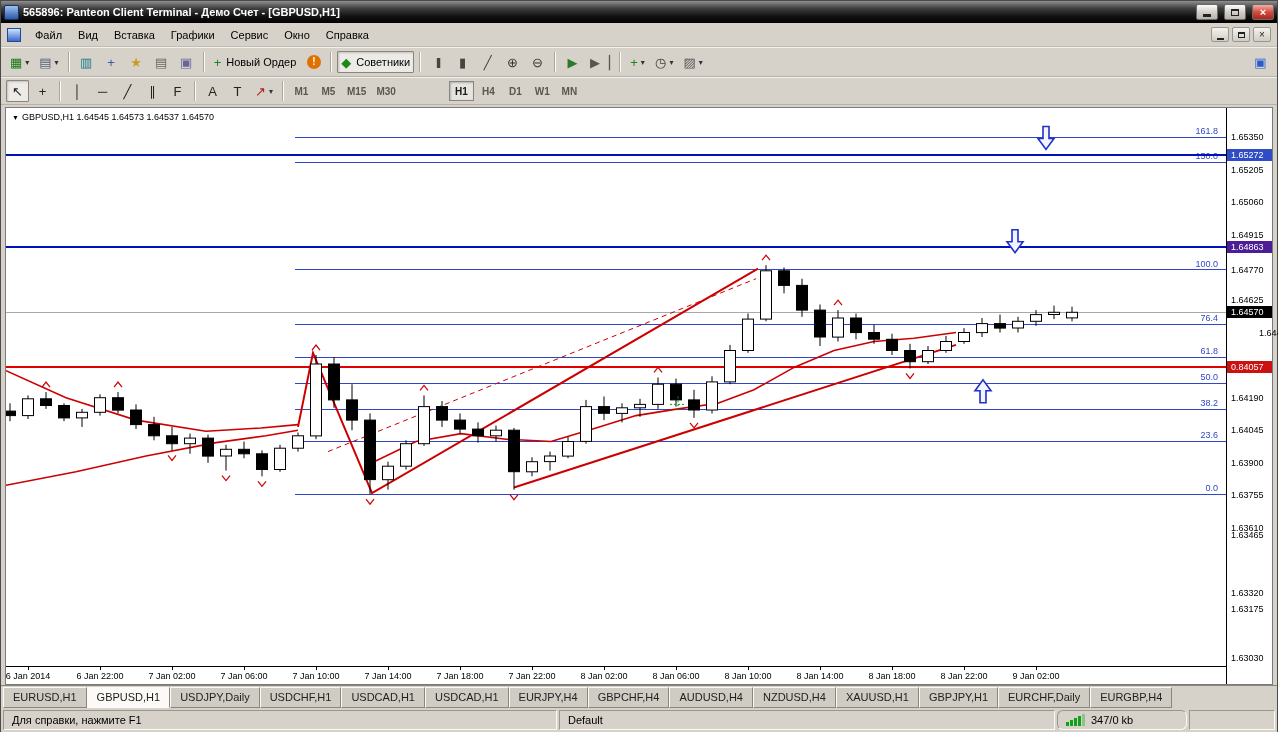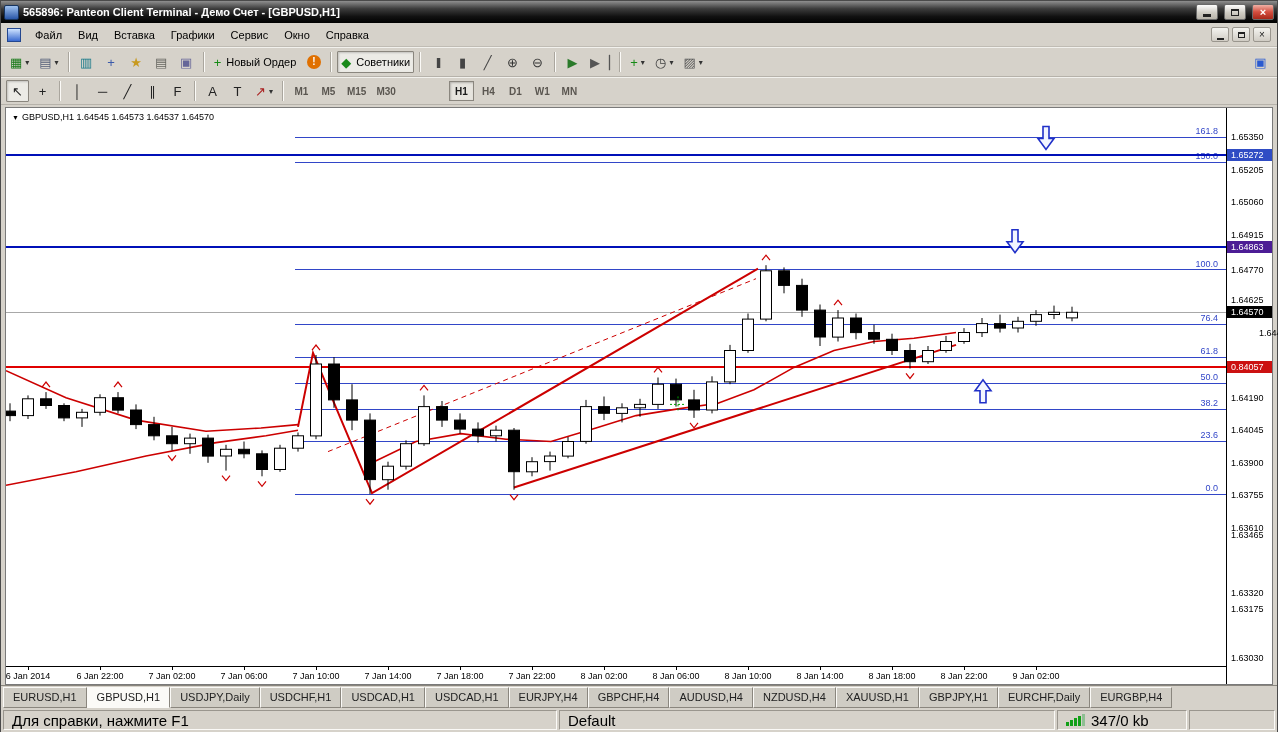--- a/index.html
+++ b/index.html
@@ -49,24 +49,24 @@
   .axp{position:absolute;left:4px;font-size:9px;color:#000;white-space:nowrap;}
   .axp.special{left:0;width:45px;padding-left:4px;color:#fff;height:12px;line-height:12px;}
   .symbol-label{position:absolute;top:4px;left:6px;font-size:9px;color:#000;}
   .sym-caret{font-size:7px;margin-right:3px;}
   
   .tabbar{height:24px;flex:0 0 22px;display:flex;align-items:flex-end;background:#d6d2ca;border-top:1px solid #8a867e;padding:1px 2px 0 2px;}
   .tab{font-size:11px;padding:3px 9px 4px;background:#cfccc4;border:1px solid;border-color:#fbfaf7 #8a867e #8a867e #fbfaf7;color:#222;white-space:nowrap;}
   .tab.active{background:#fbfaf7;font-weight:normal;border-bottom-color:#fbfaf7;}
   
   .statusbar{height:24px;flex:0 0 24px;display:flex;align-items:stretch;background:#d6d2ca;padding:2px;gap:2px;}
-  .sb-panel{border:1px solid;border-color:#9a968e #fbfaf7 #fbfaf7 #9a968e;font-size:15px;color:#000;display:flex;align-items:center;padding:0 8px;white-space:nowrap;overflow:hidden;}
+  .sb-panel{border:1px solid;border-color:#9a968e #fbfaf7 #fbfaf7 #9a968e;font-size:11px;color:#000;display:flex;align-items:center;padding:0 8px;white-space:nowrap;overflow:hidden;}
   .sb-help{flex:0 0 554px;}
   .sb-profile{flex:1;}
-  .sb-traffic{flex:0 0 130px;gap:6px;}
+  .sb-traffic{flex:0 0 130px;gap:6px;border-radius:6px;}
   .sb-end{flex:0 0 86px;}
   .signal-bars{display:inline-flex;align-items:flex-end;gap:1px;height:12px;}
   .signal-bars i{display:block;width:3px;background:#12a018;}
   .signal-bars i:nth-child(1){height:4px;}
   .signal-bars i:nth-child(2){height:6px;}
   .signal-bars i:nth-child(3){height:8px;}
   .signal-bars i:nth-child(4){height:10px;}
   .signal-bars i:nth-child(5){height:12px;background:#8fbf92;}
 </style>
 </head>

